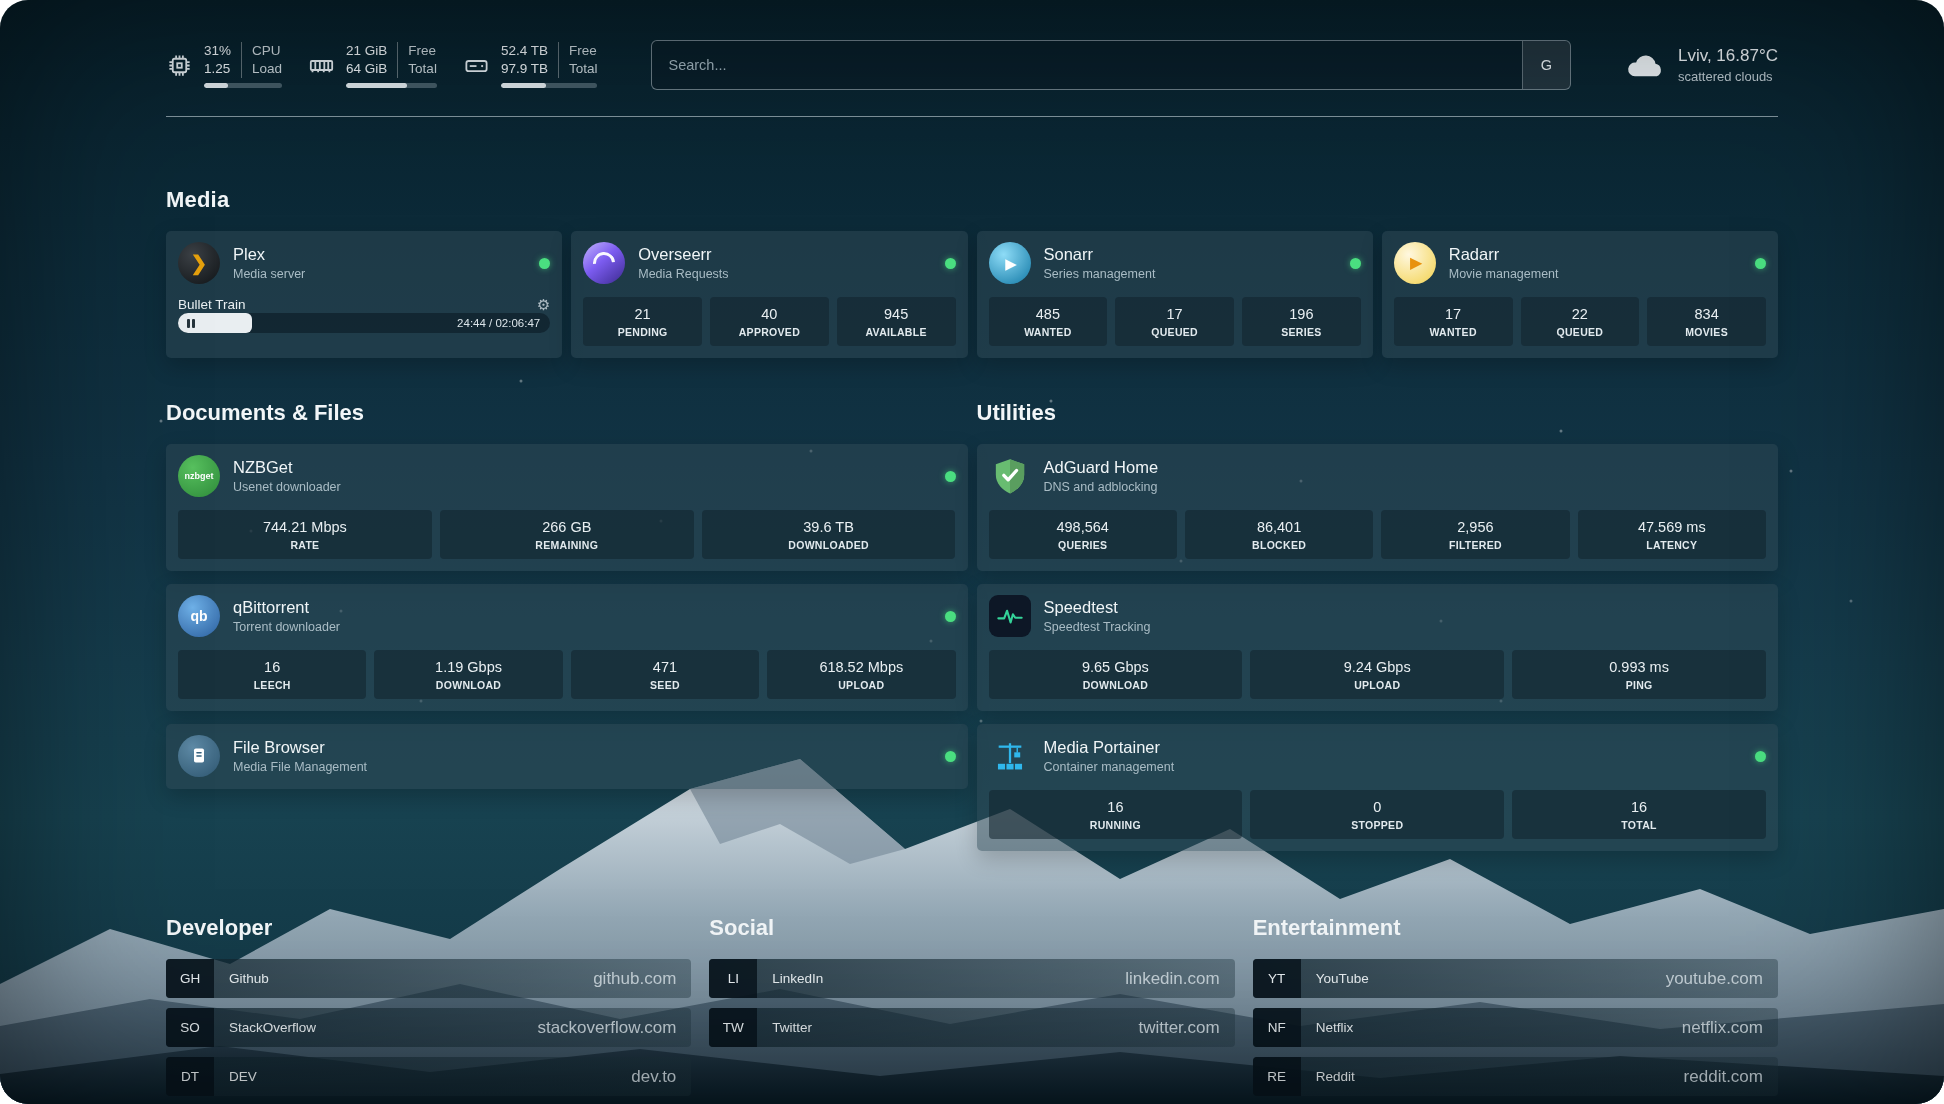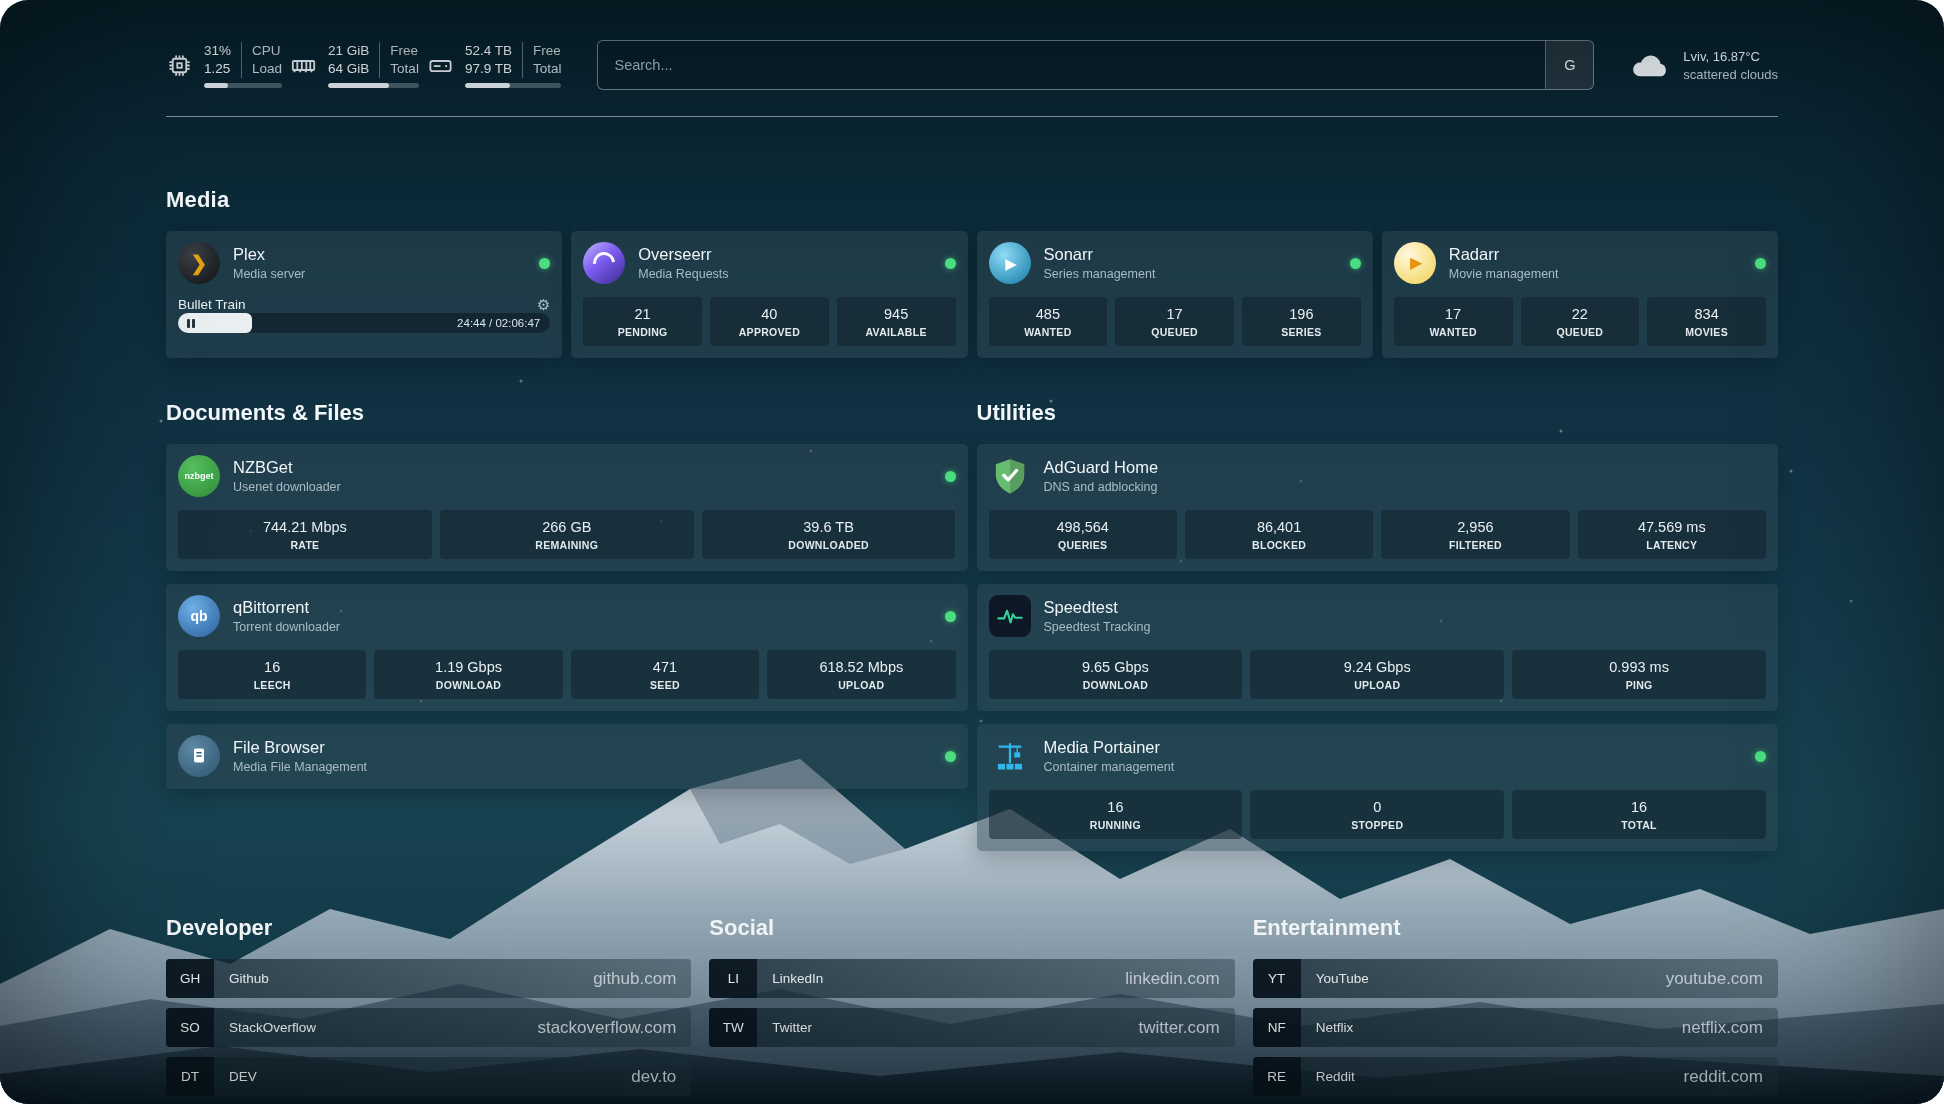--- a/index.html
+++ b/index.html
@@ -15,38 +15,38 @@
     810px 450px 0 .5px rgba(255,255,255,.35),930px 640px 0 .5px rgba(255,255,255,.3),
     1050px 400px 0 .5px rgba(255,255,255,.35),1180px 560px 0 .5px rgba(255,255,255,.3),
     1300px 480px 0 .5px rgba(255,255,255,.35),1440px 620px 0 .5px rgba(255,255,255,.3),
     1560px 430px 0 .5px rgba(255,255,255,.35),1680px 540px 0 .5px rgba(255,255,255,.3),
     1790px 470px 0 .5px rgba(255,255,255,.35),420px 700px 0 .5px rgba(255,255,255,.3),
     980px 720px 0 .5px rgba(255,255,255,.3),1500px 700px 0 .5px rgba(255,255,255,.3),
     250px 530px 0 .5px rgba(255,255,255,.3),1850px 600px 0 .5px rgba(255,255,255,.3);}
   .content{position:relative;z-index:2;padding:40px 166px 0;}
 
   
-  .topbar{display:flex;align-items:center;gap:8px;}
+  .topbar{display:flex;align-items:center;gap:26px;}
   .res{display:flex;align-items:center;gap:11px;color:#e8eef2;}
   .res-icon svg{width:27px;height:27px;display:block;}
   .res-rows{display:flex;font-size:13.5px;line-height:1.35;}
   .res-col{display:flex;flex-direction:column;}
   .vals{padding-right:10px;align-items:flex-start;white-space:nowrap;}
   .labs{border-left:1px solid rgba(255,255,255,.35);padding-left:10px;color:#c7d2d8;white-space:nowrap;}
   .res-bar{margin-top:5px;height:5px;border-radius:3px;background:rgba(125,145,155,.5);overflow:hidden;}
   .res-fill{display:block;height:100%;background:#dde5ea;border-radius:3px;}
   .search{flex:1;display:flex;align-items:stretch;height:50px;margin:0 28px;background:rgba(10,28,38,.55);
           border:1.5px solid rgba(205,220,227,.5);border-radius:6px;overflow:hidden;}
   .search input{flex:1;background:transparent;border:0;outline:none;color:#e8eef2;font-size:14.5px;padding:0 16px;font-family:inherit;}
   .search input::placeholder{color:#9db0ba;}
   .search-btn{width:48px;border-left:1.5px solid rgba(205,220,227,.35);background:rgba(255,255,255,.1);
               color:#e8eef2;display:flex;align-items:center;justify-content:center;font-size:14.5px;cursor:pointer;}
   .weather{display:flex;align-items:center;gap:13px;color:#e8eef2;}
   .weather svg{width:40px;height:30px;display:block;}
-  .weather .loc{font-size:13px;}
+  .weather .loc{font-size:17px;}
   .weather .cond{font-size:13px;color:#b9c6cd;margin-top:3px;}
   .divider{margin-top:26px;border-bottom:1.5px solid rgba(228,240,245,.55);}
 
   
   .section-title{font-size:22px;font-weight:700;color:#f2f6f8;letter-spacing:.2px;}
   .media-title{margin-top:70px;}
 
   
   .media-grid{margin-top:18px;display:grid;grid-template-columns:repeat(4,1fr);gap:9px;align-items:stretch;}
   .card{background:rgba(47,73,85,.5);border-radius:5px;padding:11px 12px 12px;box-shadow:0 8px 22px rgba(0,0,0,.2);cursor:pointer;}

